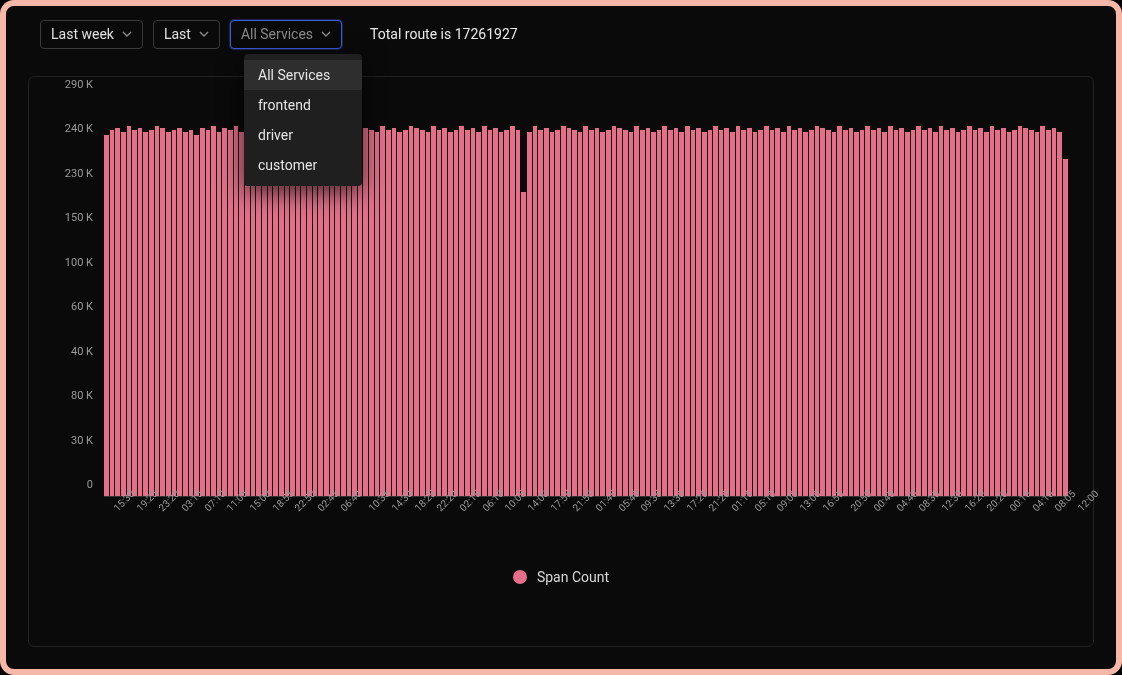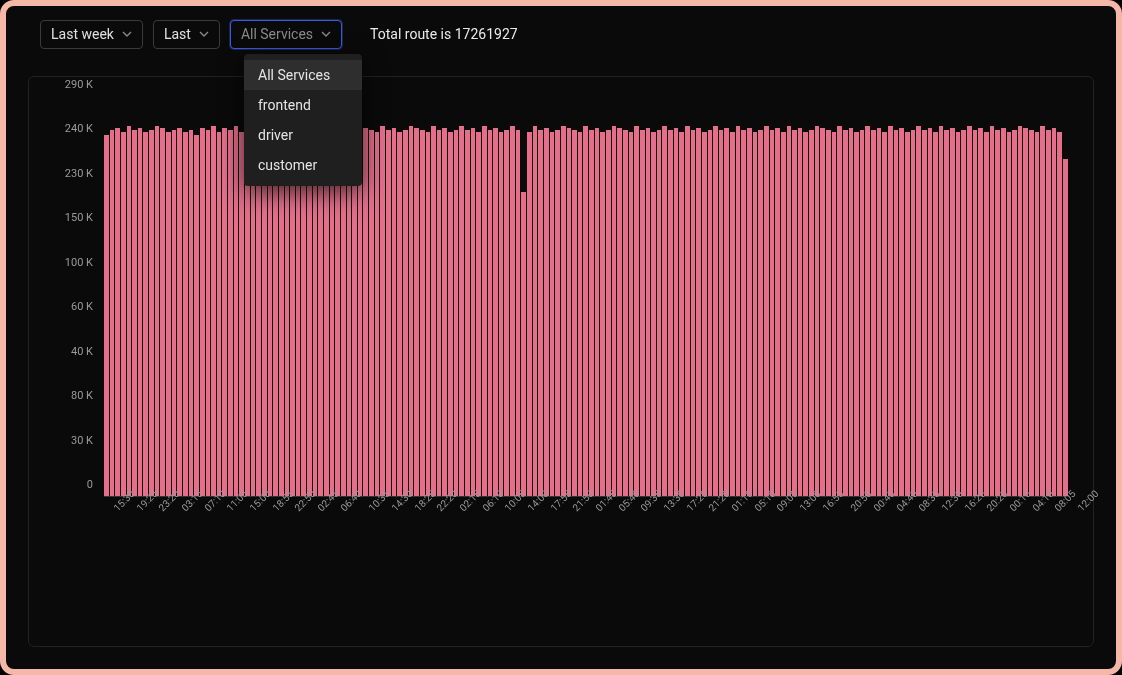--- a/index.html
+++ b/index.html
@@ -439,15 +439,19 @@
           <div class="x-tick" style="left: 83.5294%;">08:35</div>
           <div class="x-tick" style="left: 85.8824%;">12:30</div>
           <div class="x-tick" style="left: 88.2353%;">16:25</div>
           <div class="x-tick" style="left: 90.5882%;">20:20</div>
           <div class="x-tick" style="left: 92.9412%;">00:15</div>
           <div class="x-tick" style="left: 95.2941%;">04:10</div>
           <div class="x-tick" style="left: 97.6471%;">08:05</div>
           <div class="x-tick" style="left: 100%;">12:00</div>
         </div>
     </div>
+    <div class="legend">
+      <span class="legend-swatch"></span>
+      <span>Span Count</span>
+    </div>
   </div>
 
 </div>
 
 </body></html>

